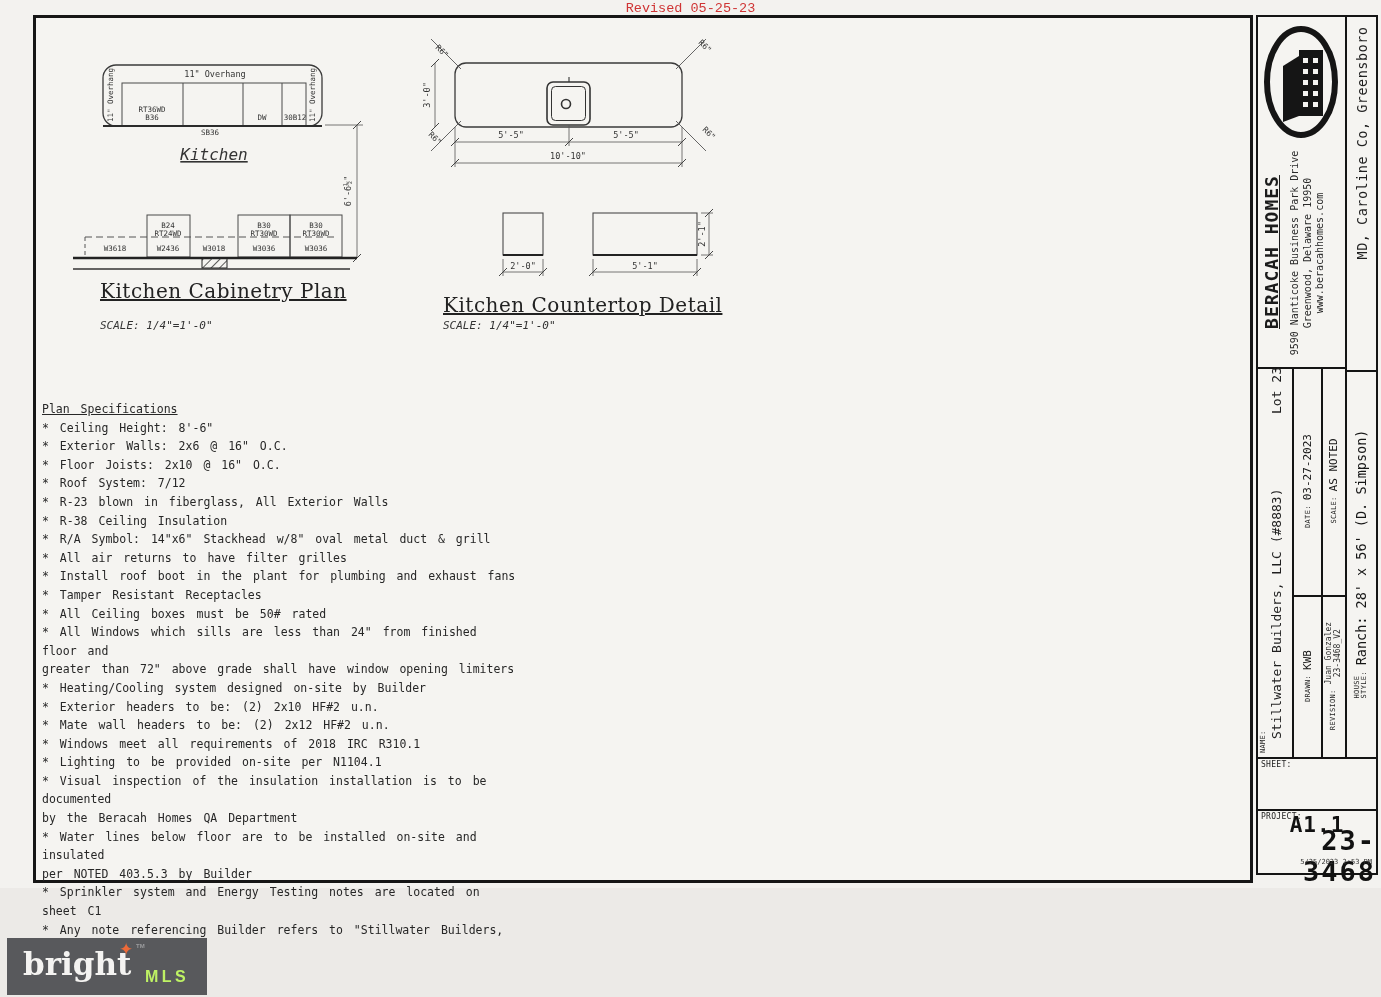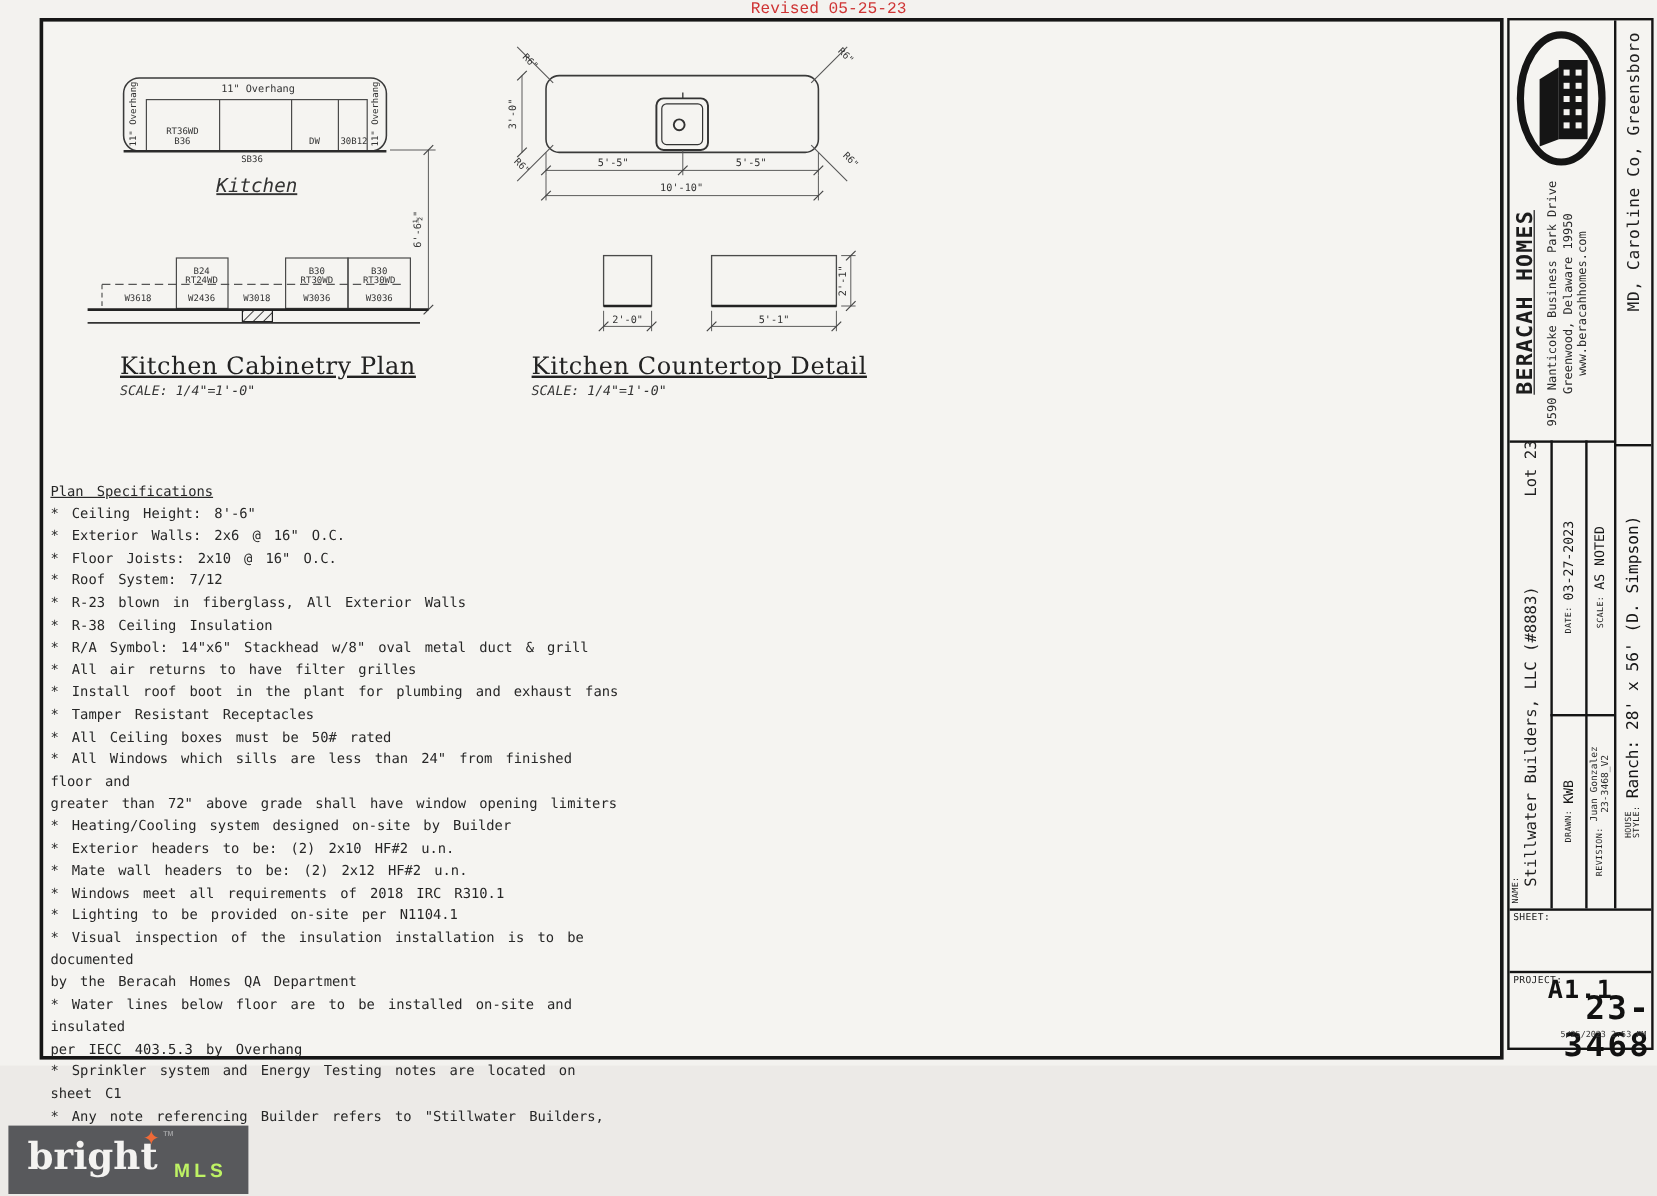--- a/index.html
+++ b/index.html
@@ -168,21 +168,21 @@
     <line x1="278" y1="246" x2="286" y2="238" stroke="#444" stroke-width="1"></line>
     <text x="230" y="239" font-size="8.5" text-anchor="middle">5'-1"</text>
     <line x1="286" y1="183" x2="298" y2="183" stroke="#555" stroke-width=".8"></line>
     <line x1="286" y1="225" x2="298" y2="225" stroke="#555" stroke-width=".8"></line>
     <line x1="294" y1="183" x2="294" y2="225" stroke="#555" stroke-width=".8"></line>
     <line x1="290" y1="187" x2="298" y2="179" stroke="#444" stroke-width="1"></line>
     <line x1="290" y1="229" x2="298" y2="221" stroke="#444" stroke-width="1"></line>
     <text x="290" y="204" font-size="8.5" text-anchor="middle" transform="rotate(-90 290 204)">2'-1"</text>
   </svg>
 
-  <div class="abs sec-title" style="left:100px;top:293px;">Kitchen Cabinetry Plan</div>
+  <div class="abs sec-title" style="left:100px;top:279px;">Kitchen Cabinetry Plan</div>
   <div class="abs sec-scale" style="left:100px;top:319px;">SCALE: 1/4"=1'-0"</div>
   <div class="abs sec-title" style="left:443px;top:293px;">Kitchen Countertop Detail</div>
   <div class="abs sec-scale" style="left:443px;top:319px;">SCALE: 1/4"=1'-0"</div>
 
   <div class="abs specs">
     <div class="hd">Plan Specifications</div>
     <div>* Ceiling Height: 8'-6"</div>
     <div>* Exterior Walls: 2x6 @ 16" O.C.</div>
     <div>* Floor Joists: 2x10 @ 16" O.C.</div>
     <div>* Roof System: 7/12</div>
@@ -196,21 +196,21 @@
     <div>* All Windows which sills are less than 24" from finished floor and</div>
     <div>greater than 72" above grade shall have window opening limiters</div>
     <div>* Heating/Cooling system designed on-site by Builder</div>
     <div>* Exterior headers to be: (2) 2x10 HF#2 u.n.</div>
     <div>* Mate wall headers to be: (2) 2x12 HF#2 u.n.</div>
     <div>* Windows meet all requirements of 2018 IRC R310.1</div>
     <div>* Lighting to be provided on-site per N1104.1</div>
     <div>* Visual inspection of the insulation installation is to be documented</div>
     <div>by the Beracah Homes QA Department</div>
     <div>* Water lines below floor are to be installed on-site and insulated</div>
-    <div>per IECC 403.5.3 by Overhang</div>
+    <div>per NOTED 403.5.3 by Builder</div>
     <div>* Sprinkler system and Energy Testing notes are located on sheet C1</div>
     <div>* Any note referencing Builder refers to "Stillwater Builders, LLC"</div>
   </div>
 
   <div class="abs tb">
 
     <svg class="abs" style="left:3px;top:7px;" width="80" height="116" viewBox="0 0 80 116">
       <ellipse cx="40" cy="58" rx="34" ry="53" fill="none" stroke="#151515" stroke-width="6"></ellipse>
       <polygon points="22,42 38,32 38,92 22,98" fill="#151515"></polygon>
       <rect x="38" y="26" width="24" height="66" fill="#151515"></rect>

